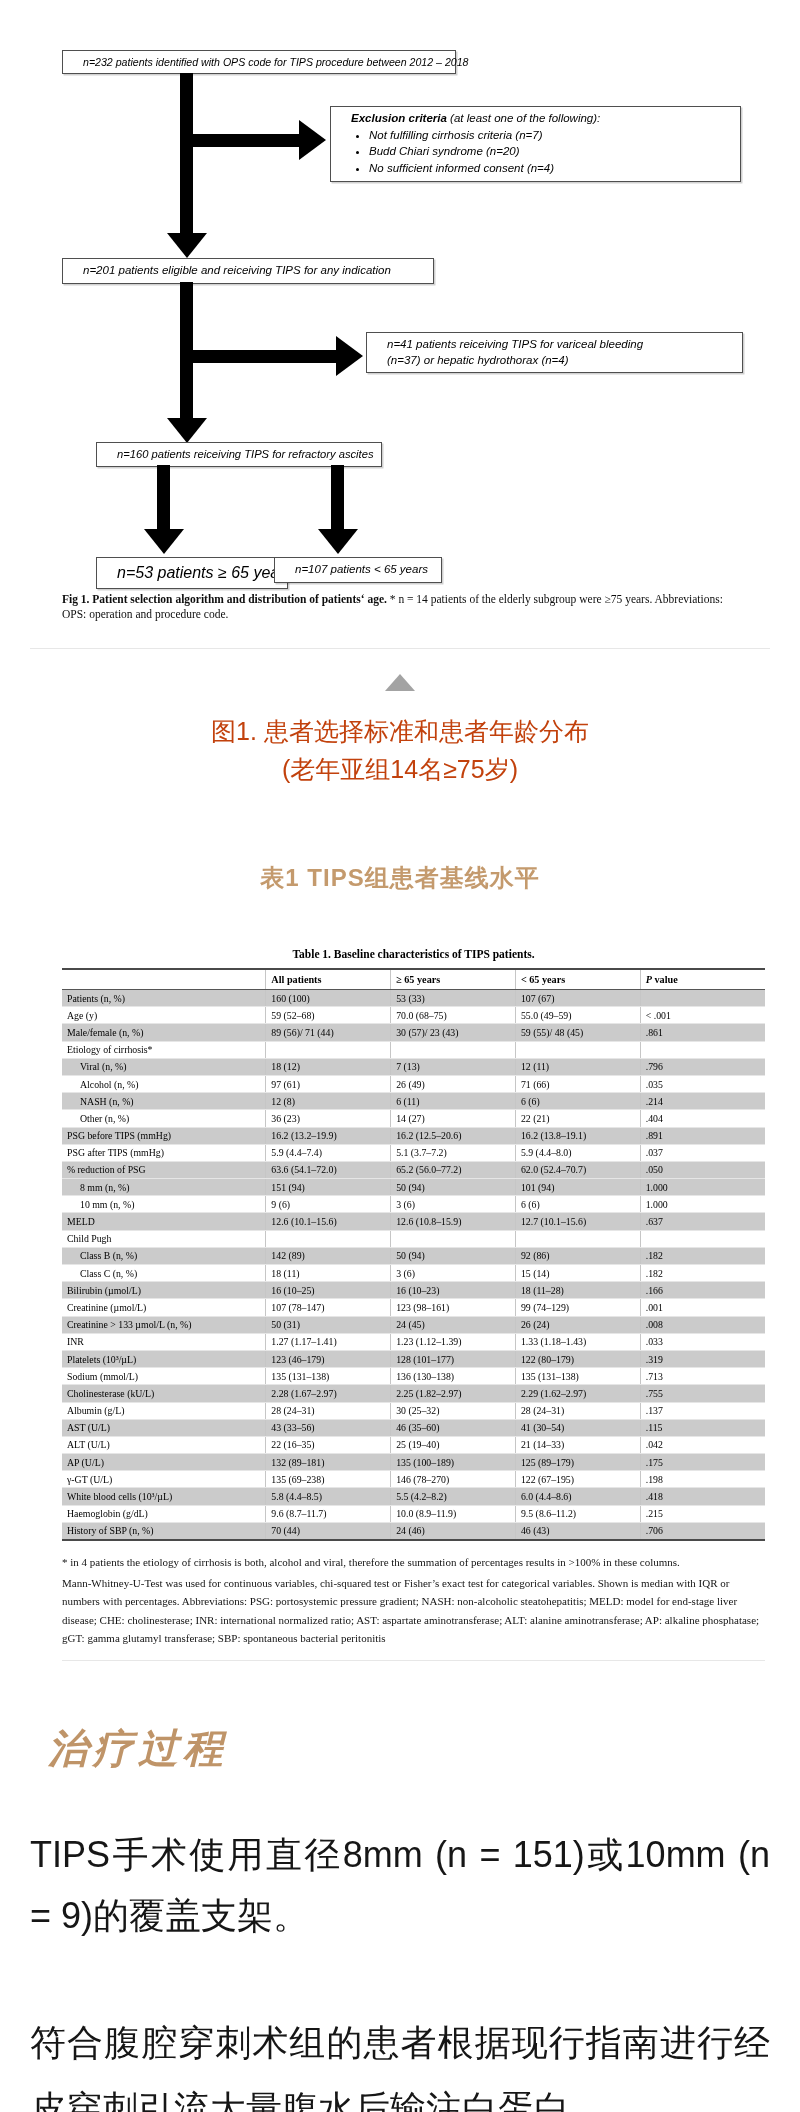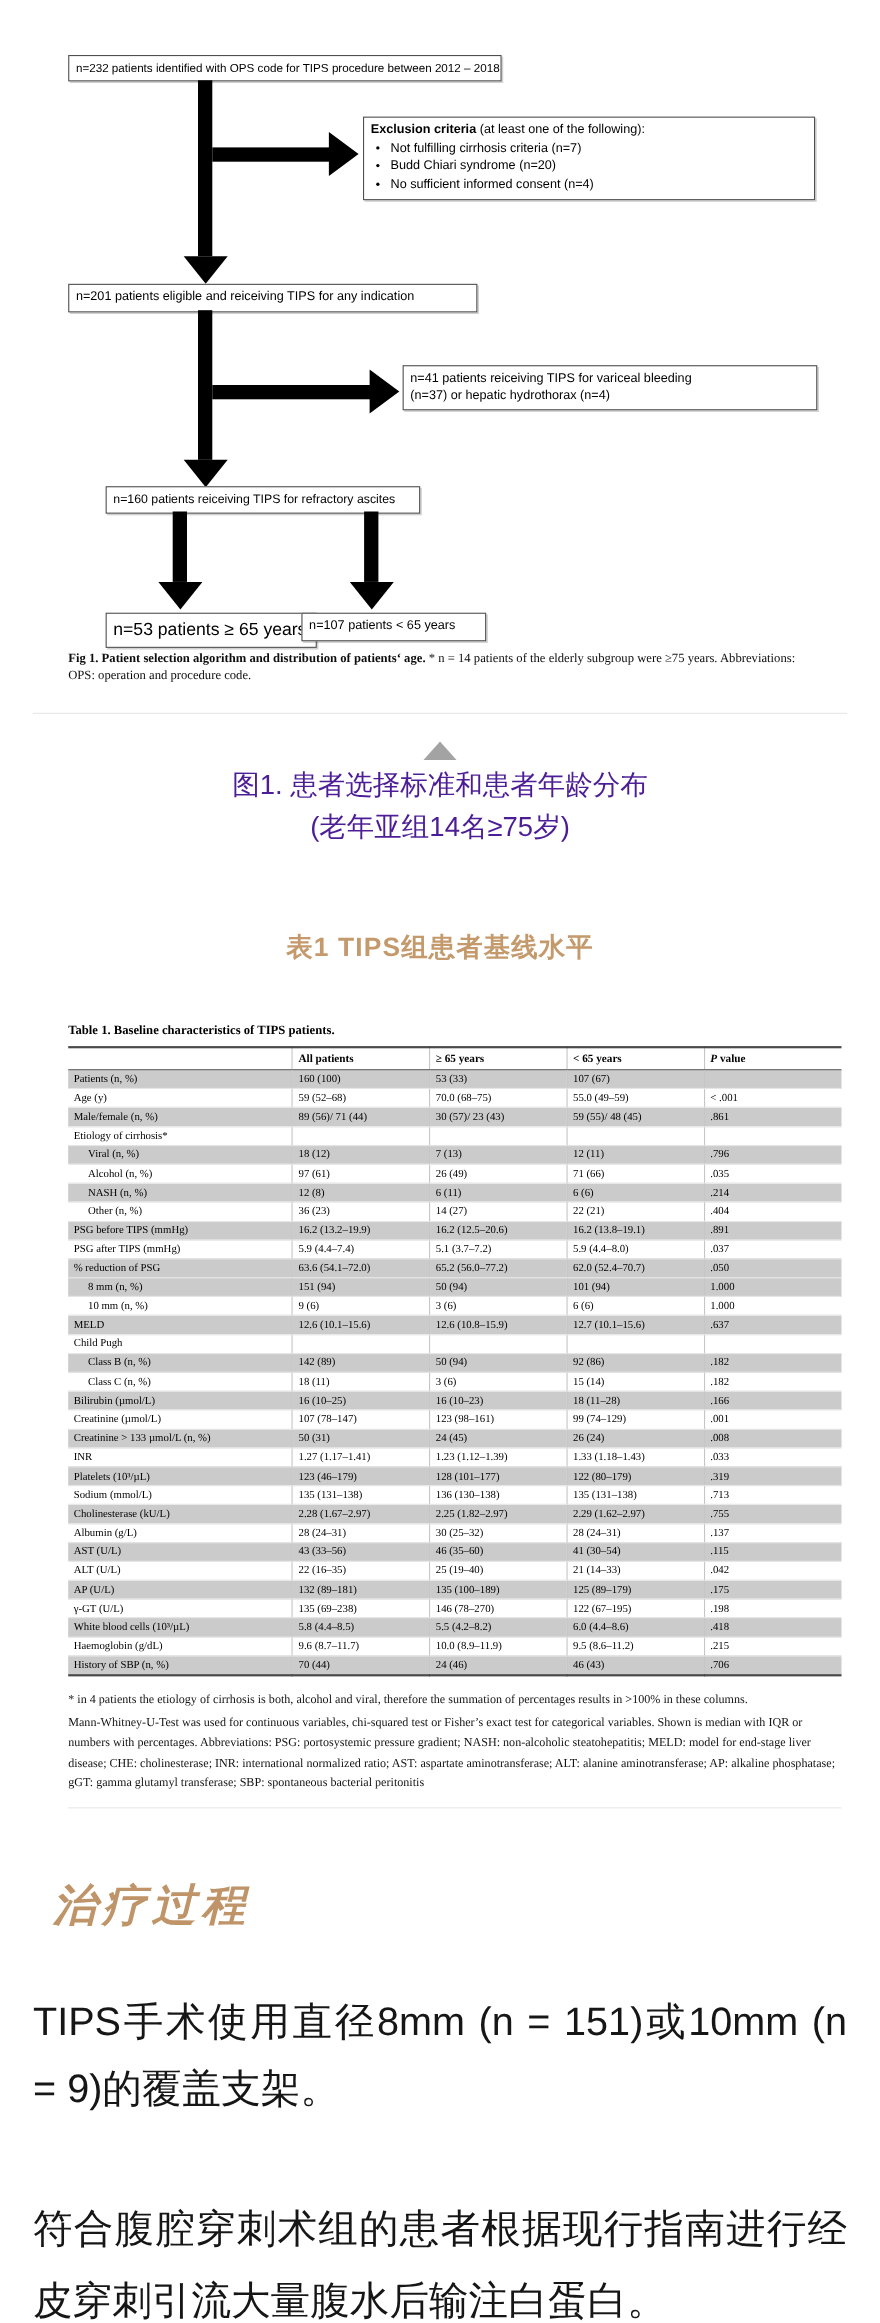--- a/index.html
+++ b/index.html
@@ -7,22 +7,22 @@
     --boxborder:#4f4f4f;
   }
   *{box-sizing:border-box;}
   html,body{margin:0;padding:0;background:#fff;}
   body{width:800px;height:2112px;overflow:hidden;font-family:"Liberation Sans",sans-serif;color:#111;}
   .page{position:relative;width:800px;height:2112px;background:#fff;}
 
   
   .flowchart{position:relative;width:800px;height:660px;}
   .fc-box{position:absolute;border:1.5px solid var(--boxborder);background:#fff;
-    font-size:11px;line-height:1.35;padding:4px 6px;color:#000;white-space:nowrap;
-    box-shadow:1.5px 1.5px 0 rgba(0,0,0,.18);}
+    font-size:11px;line-height:1.35;padding:4px 20px;color:#000;white-space:nowrap;
+    box-shadow:1.5px 1.5px 0 rgba(0,0,0,.18);font-style:italic;}
   .b232{left:62px;top:50px;width:394px;font-size:10.6px;}
   .bexc{left:330px;top:106px;width:411px;font-size:11.5px;white-space:normal;}
   .bexc ul{margin:1px 0 0 2px;padding-left:16px;}
   .bexc li{margin:0 0 1px 0;}
   .b201{left:62px;top:258px;width:372px;font-size:11.5px;}
   .b41{left:366px;top:332px;width:377px;font-size:11.5px;white-space:normal;}
   .b160{left:96px;top:442px;width:286px;font-size:11.2px;}
   .b53{left:96px;top:557px;width:192px;font-size:16px;}
   .b107{left:274px;top:557px;width:168px;font-size:11.5px;}
 
@@ -42,26 +42,26 @@
 
   .fig-caption{position:absolute;left:62px;top:592px;width:682px;
     font-family:"Liberation Serif",serif;font-size:11.5px;line-height:15px;color:#0d0d0d;}
   .fig-caption b{font-weight:bold;}
   .rule{position:absolute;left:30px;right:30px;height:1px;background:#e7e7e7;}
   .rule-fig{top:648px;}
 
   
   .tri-up{width:0;height:0;border-left:15px solid transparent;border-right:15px solid transparent;
     border-bottom:17px solid #a3a3a3;margin:14px auto 0 auto;}
-  .cn-figcap{margin-top:4px;text-align:center;font-size:25px;line-height:38px;color:#4c1d95;font-weight:500;}
+  .cn-figcap{margin-top:21px;text-align:center;font-size:25px;line-height:38px;color:#c2410c;font-weight:500;}
   .cn-tabletitle{margin-top:74px;text-align:center;font-size:24px;font-weight:bold;color:var(--gold);letter-spacing:1px;}
 
   
   .table-section{margin:54px 35px 0 62px;width:703px;font-family:"Liberation Serif",serif;}
-  .tbl-title{font-size:11.5px;font-weight:bold;color:#000;margin-bottom:8px;}
+  .tbl-title{font-size:11.5px;font-weight:bold;color:#000;margin-bottom:8px;text-align:center;}
   table.baseline{width:703px;border-collapse:collapse;font-size:9.8px;color:#000;
     border-top:2px solid #4a4a4a;border-bottom:2px solid #4a4a4a;}
   table.baseline th, table.baseline td{padding:2.6px 5px;text-align:left;vertical-align:middle;
     border-right:1px solid #c6c6c6;border-bottom:1px solid #e6e6e6;font-weight:normal;}
   table.baseline th:last-child, table.baseline td:last-child{border-right:none;}
   table.baseline thead th{font-weight:bold;font-size:10.2px;padding:4px 5px;border-bottom:1px solid #555;}
   table.baseline thead th:last-child::first-letter{font-style:italic;}
   table.baseline tr.shaded td{background:var(--shade);}
   table.baseline td.indent{padding-left:18px;}
   .fn{font-size:11px;line-height:18.5px;color:#141414;margin-top:12px;}

